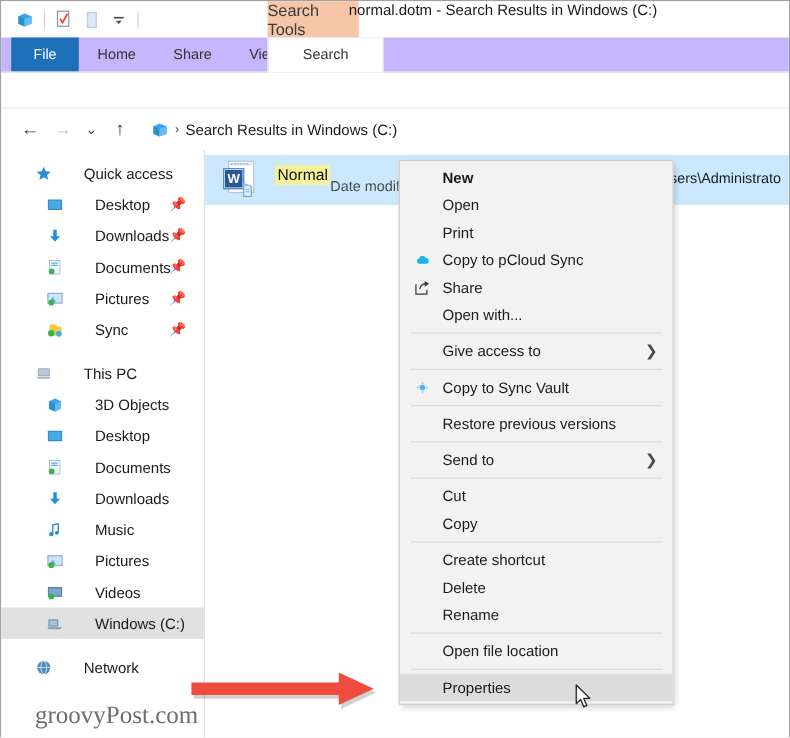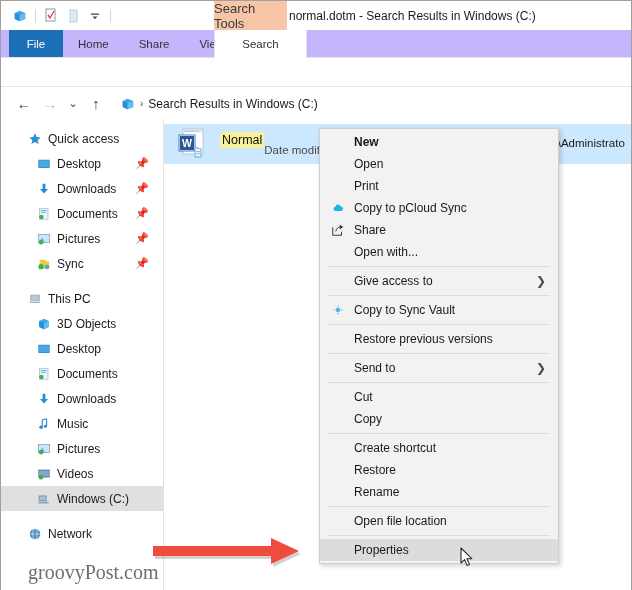--- a/index.html
+++ b/index.html
@@ -42,23 +42,23 @@
     position: absolute;
     left: 213px; top: 0;
     width: 73px; height: 29px;
     background: #f7c5a8;
     display: flex; align-items: center; justify-content: center;
     font-size: 13px;
     color: #3a3a3a;
   }
   .win-title {
     position: absolute;
-    left: 288px; top: 0;
+    left: 278px; top: 0;
     height: 29px;
-    display: flex; align-items: center;
+    display: flex; align-items: flex-start;
     font-size: 12px;
     color: #1a1a1a;
   }
 
   
   .ribbon-tabs {
     height: 28px;
     background: #c4b5fd;
     display: flex;
     align-items: stretch;
@@ -136,20 +136,21 @@
     position: relative;
     flex-shrink: 0;
   }
   .nav-item {
     height: 25px;
     display: flex;
     align-items: center;
     font-size: 12px;
     color: #1a1a1a;
     position: relative;
+    gap: 19px;
   }
   .nav-item.selected { background: #e0e0e0; text-align: center; }
   .nav-item .ico {
     width: 17px; height: 17px;
     display: flex; align-items: center; justify-content: center;
     flex-shrink: 0;
     margin-right: 5px;
   }
   .nav-item .pin {
     position: absolute;
@@ -206,21 +207,21 @@
     font-size: 11.5px;
     color: #1a1a1a;
     white-space: nowrap;
   }
 
   
   .ctxmenu {
     position: absolute;
     left: 318px;
     top: 127px;
-    width: 240px;
+    width: 220px;
     background: #f2f2f2;
     border: 1px solid #cfcfcf;
     box-shadow: 2px 2px 5px rgba(0,0,0,0.18);
     padding: 2px 0 2px 0;
     z-index: 50;
   }
   .ctx-item {
     height: 22px;
     display: flex;
     align-items: center;
@@ -667,21 +668,21 @@
 
     <div class="ctx-sep"></div>
 
     <div class="ctx-item">
       <span class="ctx-ico"></span>
       <span class="ctx-label">Create shortcut</span>
     </div>
 
     <div class="ctx-item">
       <span class="ctx-ico"></span>
-      <span class="ctx-label">Restore</span>
+      <span class="ctx-label">Delete</span>
     </div>
 
     <div class="ctx-item">
       <span class="ctx-ico"></span>
       <span class="ctx-label">Rename</span>
     </div>
 
     <div class="ctx-sep"></div>
 
     <div class="ctx-item">

